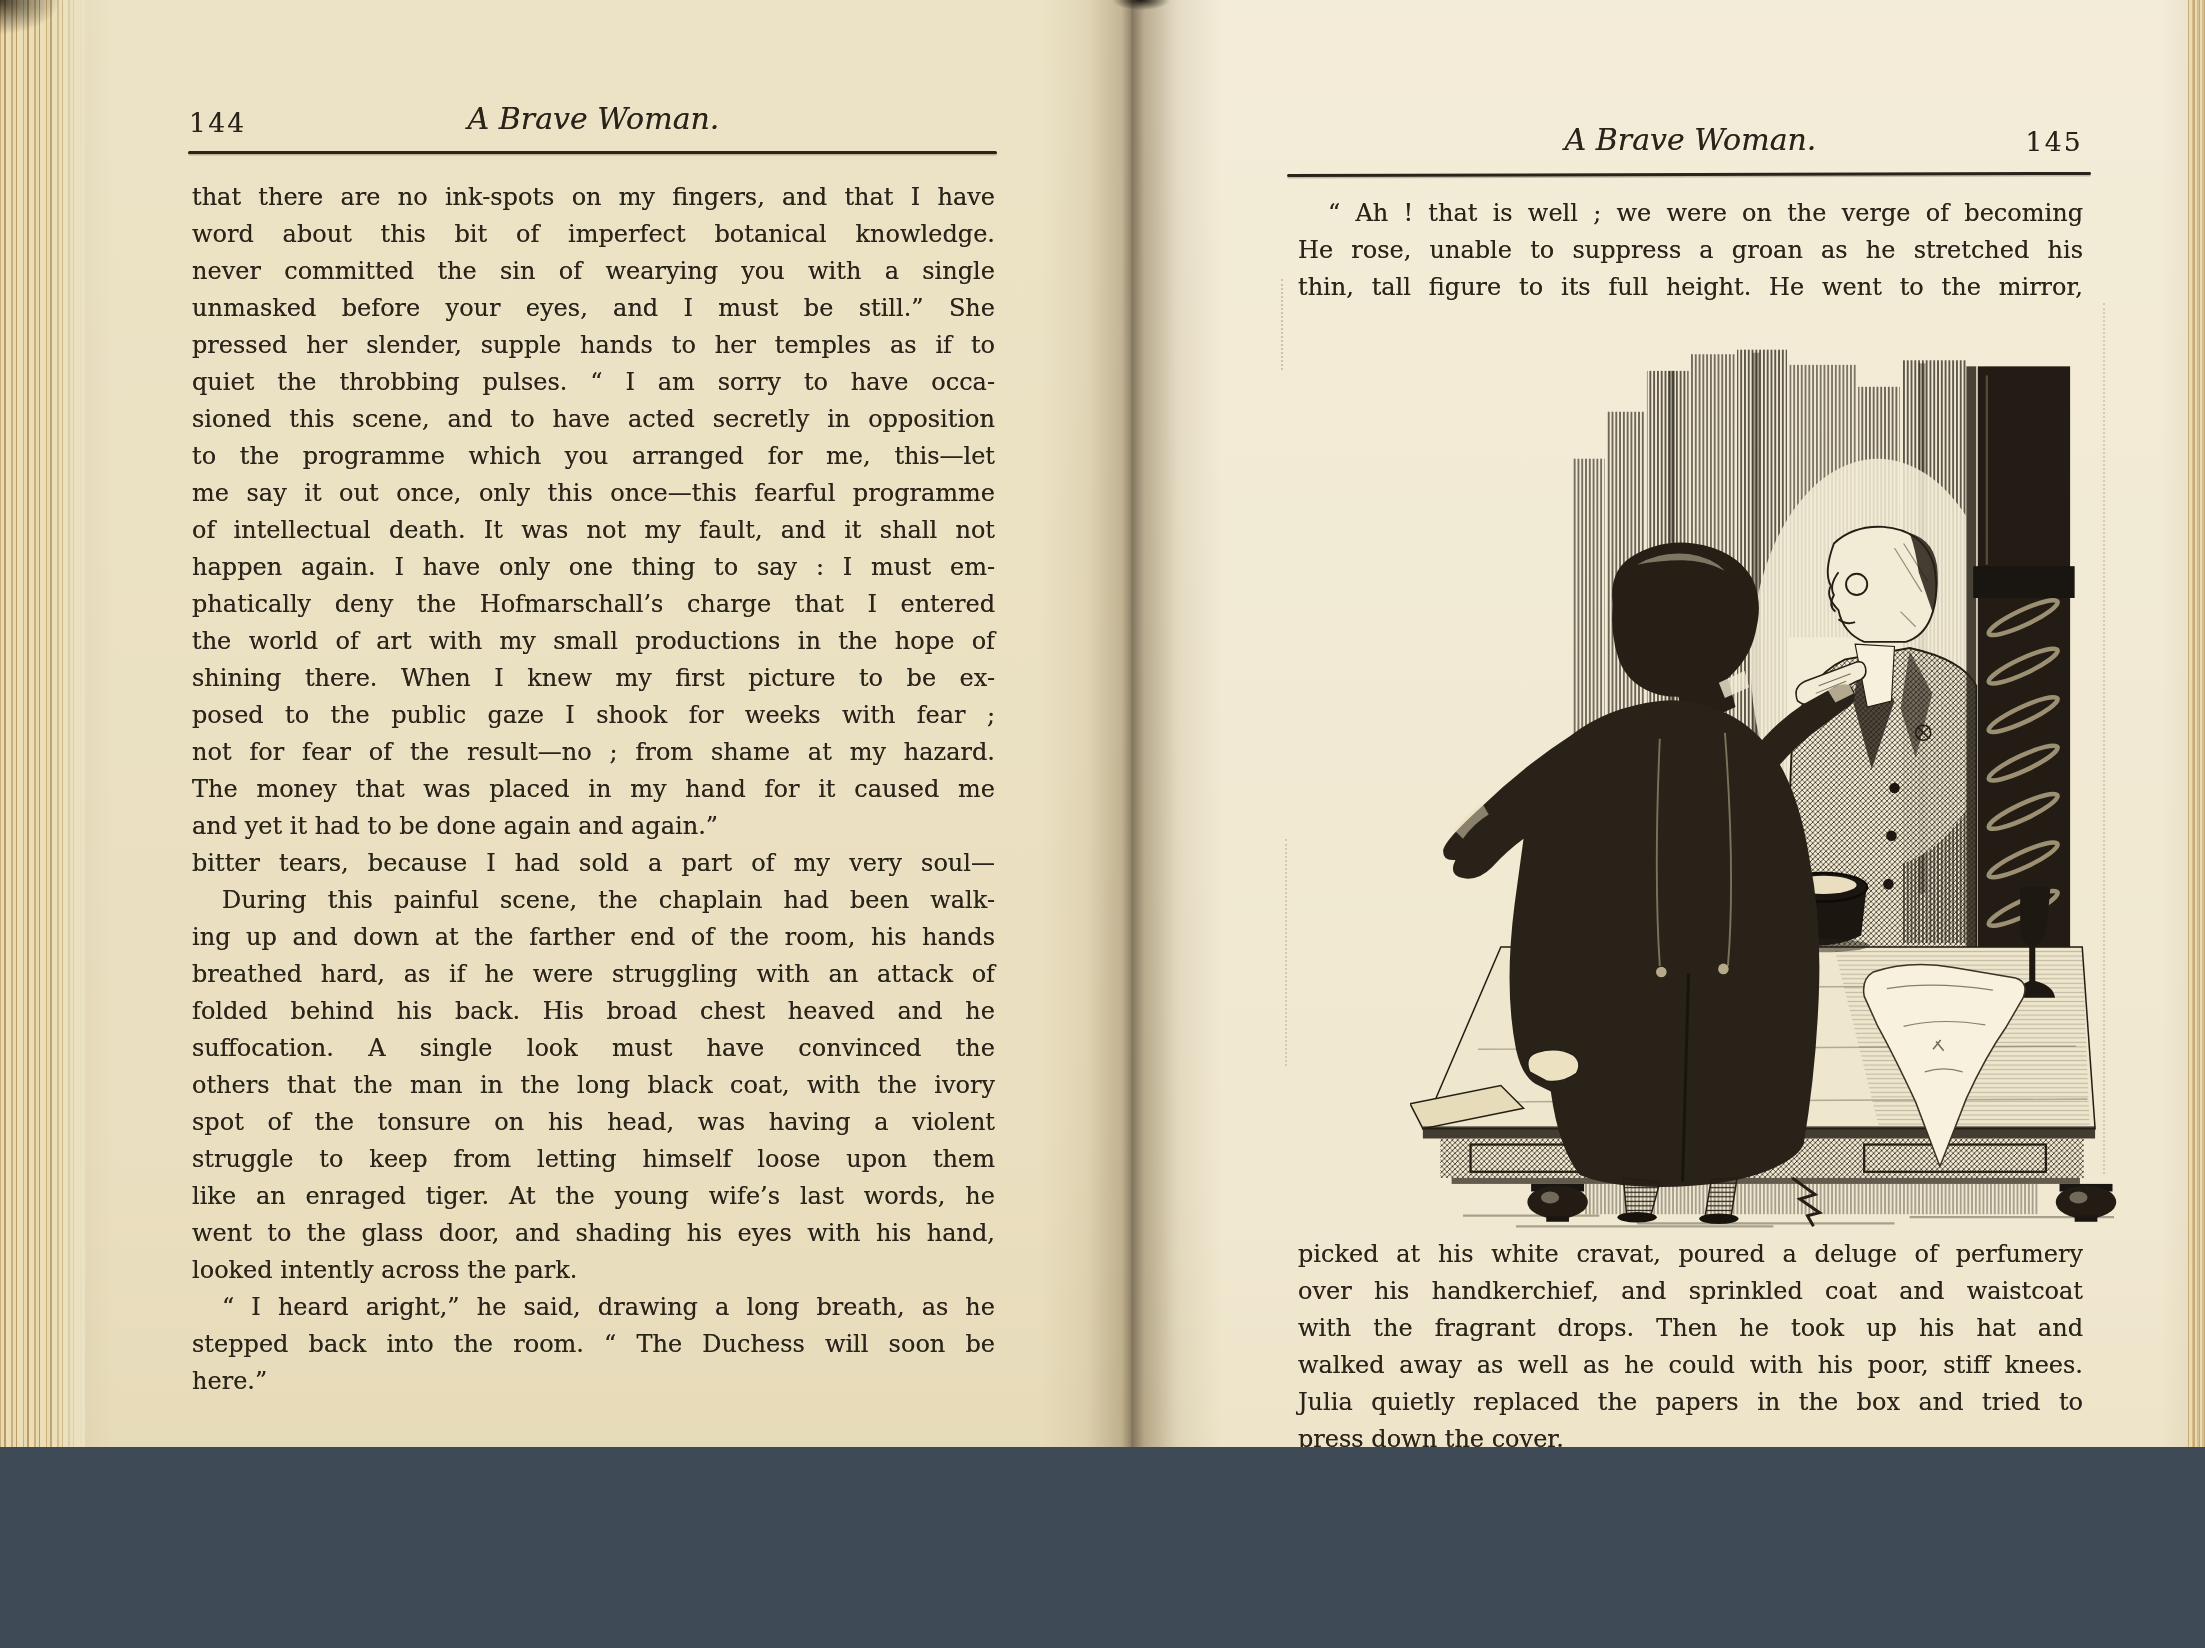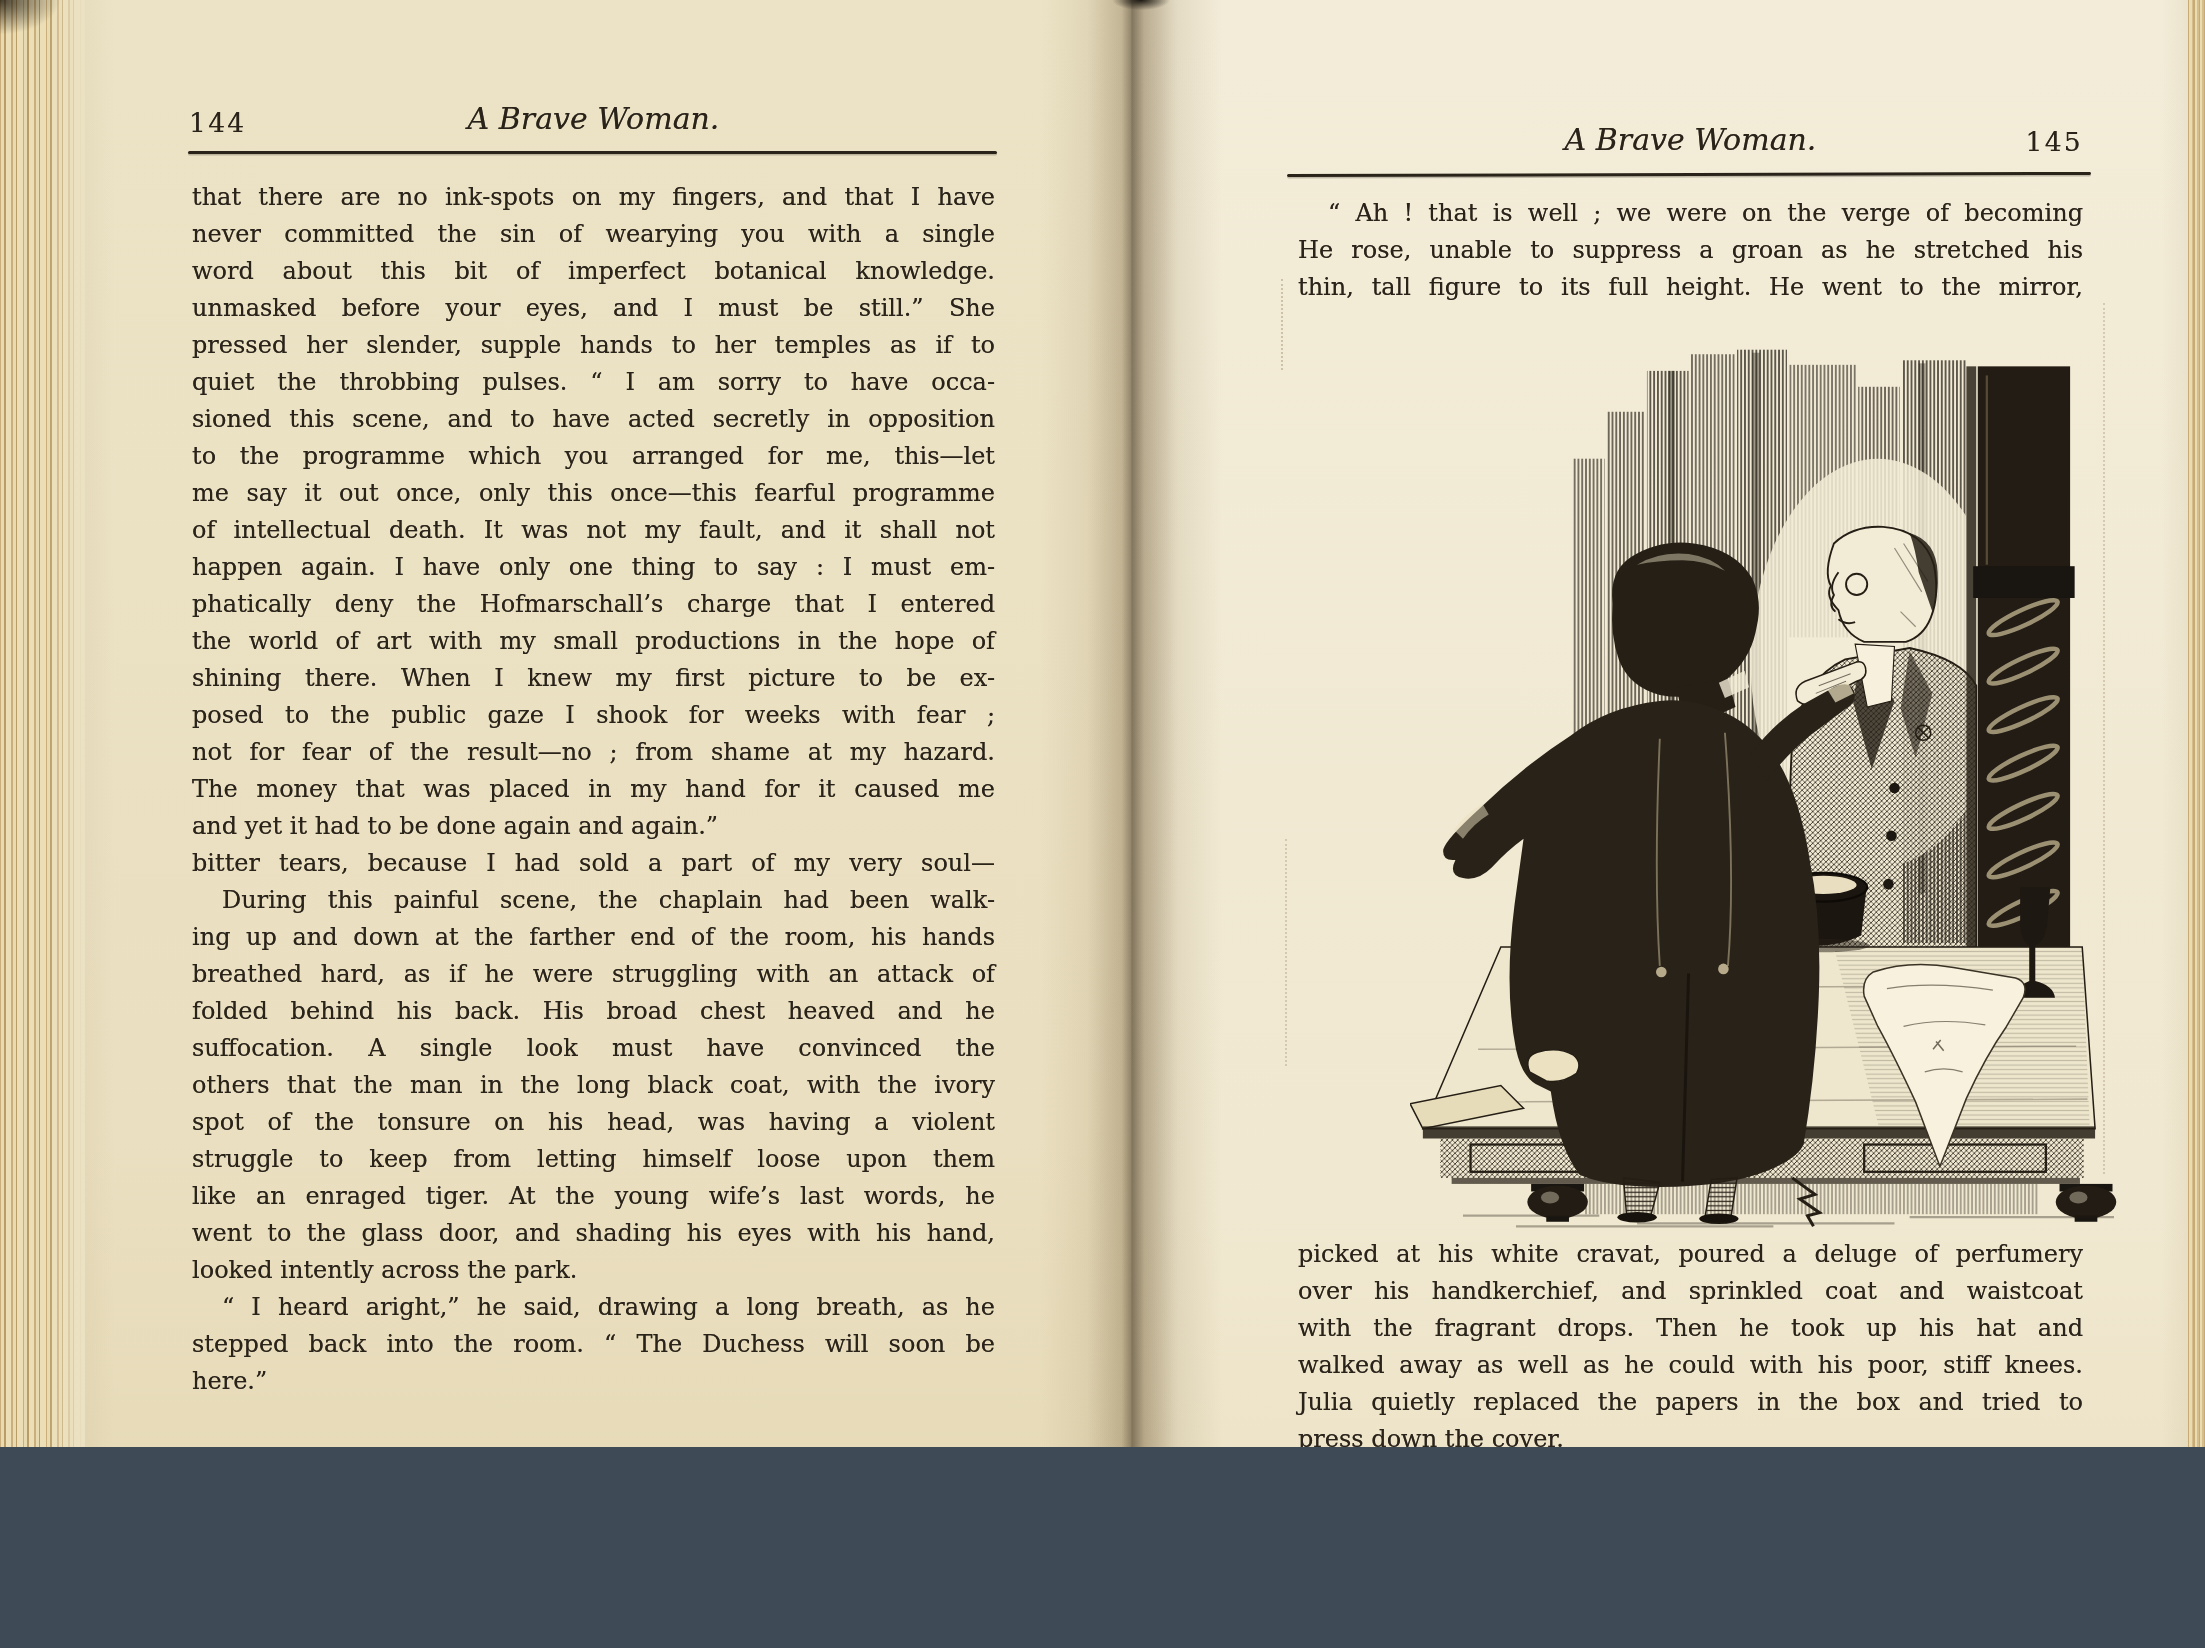--- a/index.html
+++ b/index.html
@@ -69,22 +69,22 @@
   <div class="spine-tail"></div>
 
   <div class="page page-left">
     <div class="edges-left"></div>
     <div class="corner-tl"></div>
     <span class="pnum pnum-l">144</span>
     <span class="rtitle rtitle-l">A Brave Woman.</span>
     <div class="rule rule-l"></div>
     <div class="body body-l">
       <div class="ln">that there are no ink-spots on my fingers, and that I have</div>
+      <div class="ln">word about this bit of imperfect botanical knowledge.</div>
       <div class="ln">never committed the sin of wearying you with a single</div>
-      <div class="ln">word about this bit of imperfect botanical knowledge.</div>
       <div class="ln">unmasked before your eyes, and I must be still.”  She</div>
       <div class="ln">pressed her slender, supple hands to her temples as if to</div>
       <div class="ln">quiet the throbbing pulses.  “ I am sorry to have occa-</div>
       <div class="ln">sioned this scene, and to have acted secretly in opposition</div>
       <div class="ln">to the programme which you arranged for me, this—let</div>
       <div class="ln">me say it out once, only this once—this fearful programme</div>
       <div class="ln">of intellectual death.  It was not my fault, and it shall not</div>
       <div class="ln">happen again.  I have only one thing to say : I must em-</div>
       <div class="ln">phatically deny the Hofmarschall’s charge that I entered</div>
       <div class="ln">the world of art with my small productions in the hope of</div>

